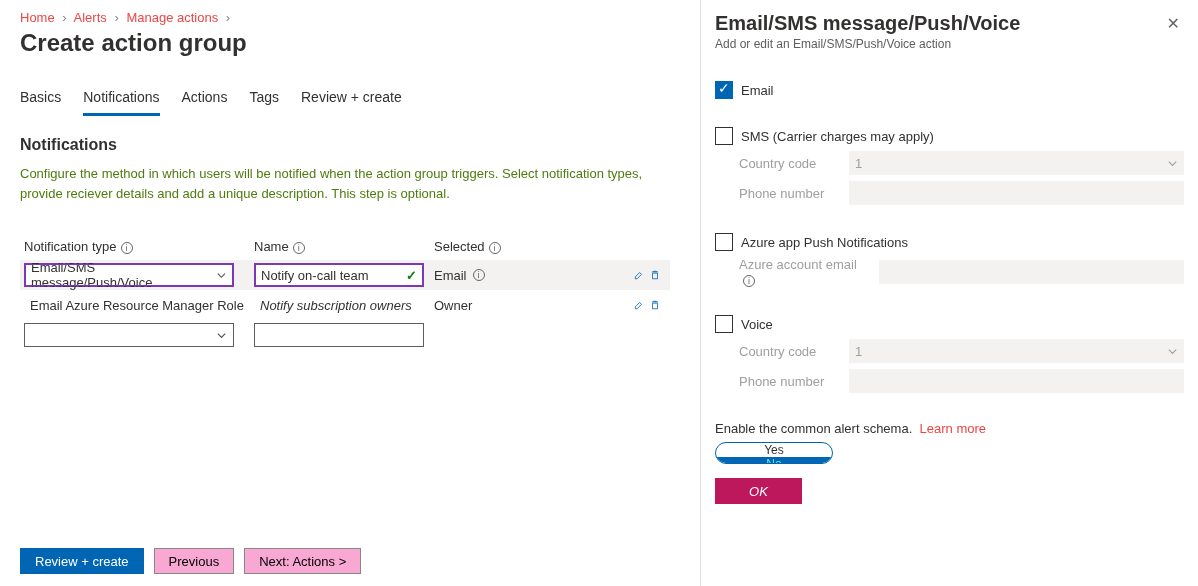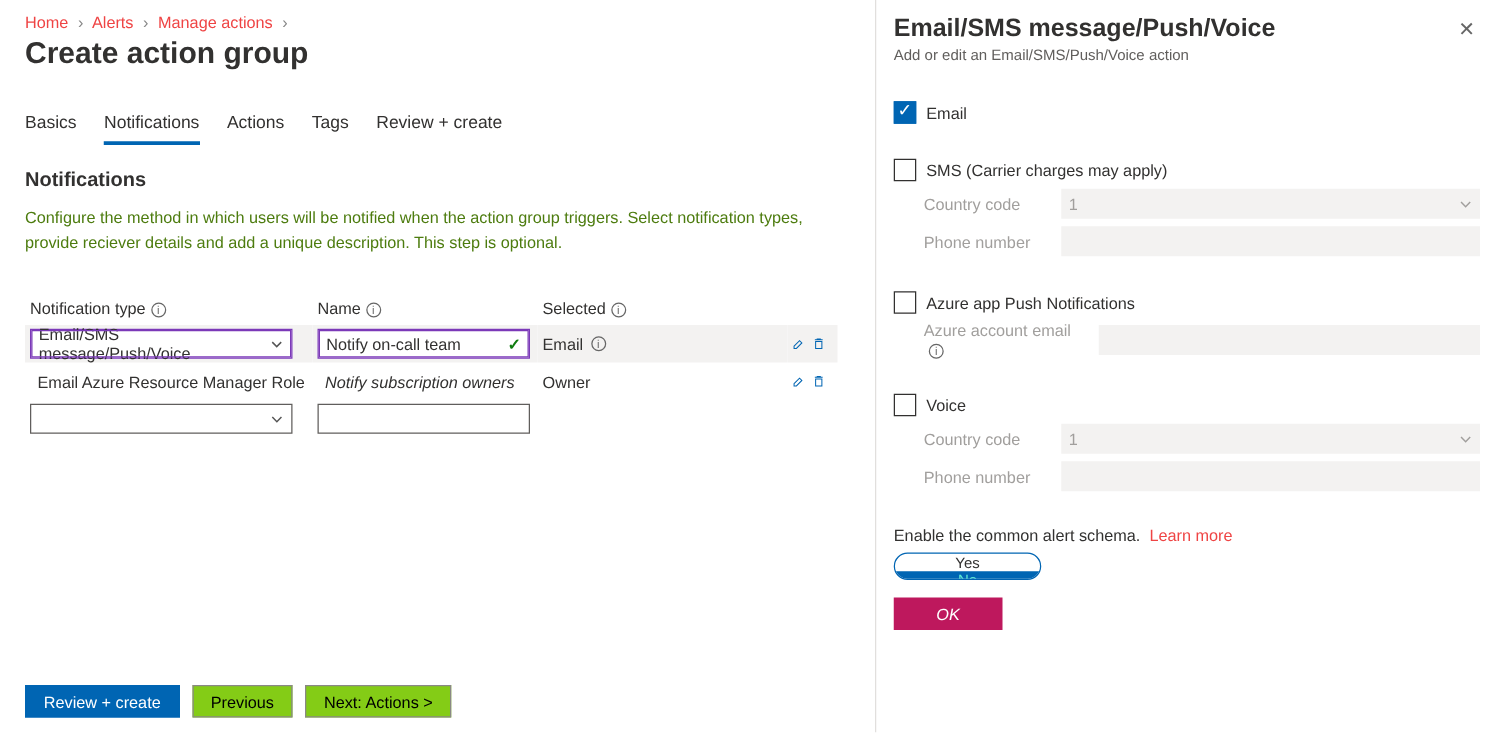--- a/index.html
+++ b/index.html
@@ -63,21 +63,21 @@
   .chev { color:#555;}
   .row-selected { background:#f3f2f1; }
   .row-cell { padding: 6px 4px; height:30px; display:flex; align-items:center;}
   .actions-cell { display:flex; gap:6px; justify-content:flex-end; padding-right:10px;}
   .icon-btn { width:16px; height:16px; cursor:pointer; color:#0065b3;}
   .icon-btn.delete { color:#0065b3;}
   .footer-bar {
     position: absolute; bottom: 12px; left: 20px;
     display: flex; gap: 10px;
   }
-  .btn { height: 26px; padding: 0 14px; font-size: 13px; border:1px solid #8a8886; background:#84cc16; cursor:pointer;}
+  .btn { height: 26px; padding: 0 14px; font-size: 13px; border:1px solid #8a8886; background:#f9a8d4; cursor:pointer;}
   .btn.primary { background:#0065b3; color:#fff; border-color:#0065b3;}
   
   .panel {
     position:absolute; right:0; top:0; width:498px; height:586px;
     background:#fff; border-left:1px solid #e1dfdd; padding: 12px 14px 0 14px;
   }
   .panel-header { display:flex; justify-content:space-between; align-items:flex-start;}
   .panel-title { font-size:20px; font-weight:600;}
   .panel-sub { font-size:12px; color:#605e5c; margin-top:2px; margin-bottom:30px;}
   .close { font-size:16px; color:#666; cursor:pointer; padding:2px 4px;}

